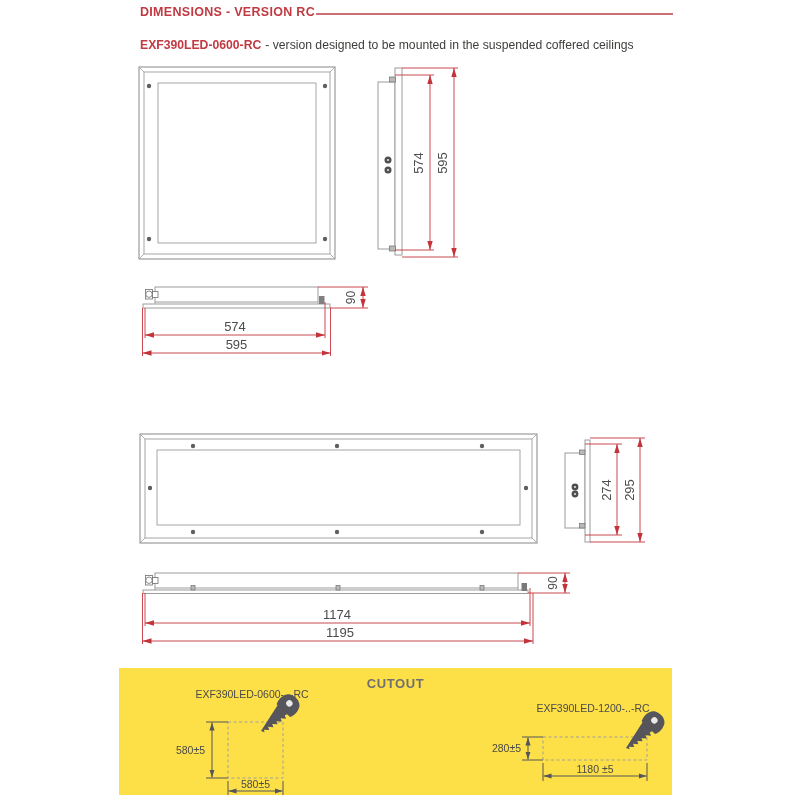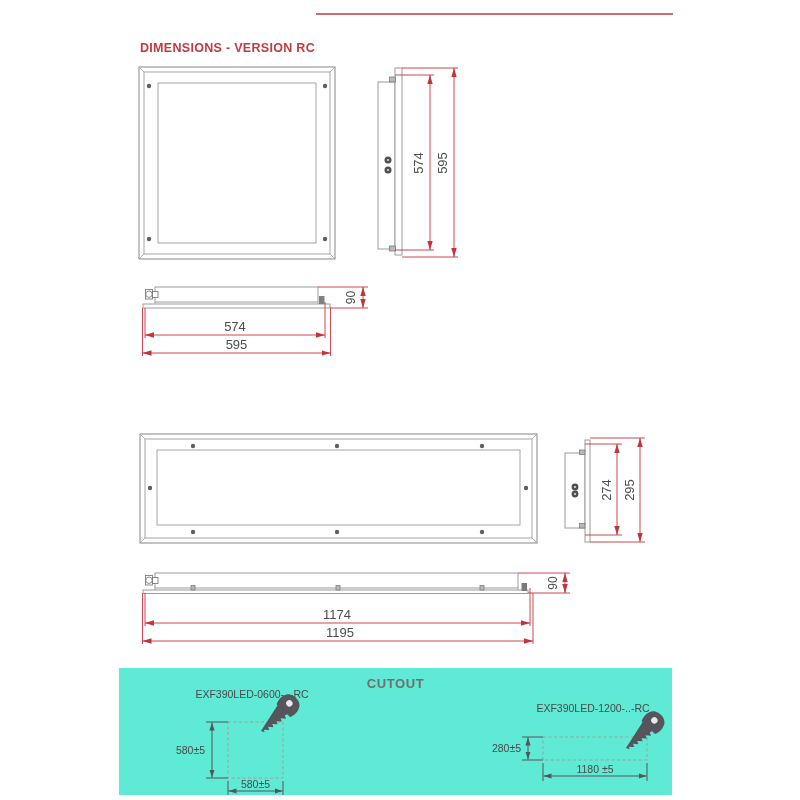--- a/index.html
+++ b/index.html
@@ -1,32 +1,32 @@
 <!DOCTYPE html>
 <html><head>
 <meta charset="utf-8">
 <style>
   html,body{margin:0;padding:0;background:#fff;}
   .page{position:relative;width:800px;height:800px;background:#ffffff;overflow:hidden;
         font-family:"Liberation Sans",sans-serif;}
   .abs{position:absolute;}
-  .header-text{left:140px;top:5px;font-size:12.5px;font-weight:bold;color:#c13a42;letter-spacing:.3px;margin-top:36px;}
+  .header-text{left:140px;top:5px;font-size:12.5px;font-weight:bold;color:#c13a42;letter-spacing:.3px;}
   .header-line{left:316px;top:13px;width:357px;height:2px;background:#cc6f74;}
   .sec-title{font-size:12.2px;color:#3d3d3b;white-space:nowrap;}
   .sec-title .model{color:#c13a42;font-weight:bold;}
   .sec-title .desc{margin-left:4px;}
   svg{display:block;}
   svg text{font-family:"Liberation Sans",sans-serif;fill:#4c4c4e;}
   .dim-lg{font-size:13px;}
   .dim-sm{font-size:12px;}
   .outline{stroke:#9c9c9c;fill:#ffffff;}
   .thin{stroke:#9c9c9c;fill:none;}
   .detail{stroke:#707070;fill:none;}
   .red{stroke:#c4333b;fill:none;}
-  .cutout-panel{left:119px;top:668px;width:553px;height:127px;background:#5eead4;}
+  .cutout-panel{left:119px;top:668px;width:553px;height:127px;background:#fde047;}
   .cutout-title{left:0;right:0;top:8px;text-align:center;font-size:13px;font-weight:bold;
                 color:#6f6f6f;letter-spacing:.6px;}
   .cut-label{font-size:10.5px;fill:#4a4a49;}
   .cut-dim{font-size:10.5px;fill:#4a4a49;}
   .gray-dim{stroke:#55555b;fill:none;}
   .dash{stroke:#a0a0a0;fill:none;stroke-dasharray:3,2.5;}
 </style>
 </head>
 <body>
 
@@ -39,20 +39,23 @@
       </marker>
       <marker id="arG" markerUnits="userSpaceOnUse" markerWidth="10" markerHeight="7" refX="8" refY="3" orient="auto-start-reverse">
         <path d="M0,0.4 L8,3 L0,5.6 Z" fill="#55555b"></path>
       </marker>
     </defs>
   </svg>
 
   <div class="abs header-text">DIMENSIONS - VERSION RC</div>
   <div class="abs header-line"></div>
 
+  <div class="abs sec-title" style="left:140px;top:38px;">
+    <span class="model">EXF390LED-0600-RC</span><span class="desc">- version designed to be mounted in the suspended coffered ceilings</span>
+  </div>
 
   <svg class="abs" style="left:136px;top:64px;" width="202" height="198" viewBox="0 0 202 198">
     <rect class="outline" x="3" y="3" width="196" height="192" stroke-width="1.2"></rect>
     <rect class="thin" x="8" y="8" width="186" height="182" stroke-width="0.9"></rect>
     <line class="thin" x1="3" y1="3" x2="8" y2="8" stroke-width="0.8"></line>
     <line class="thin" x1="199" y1="3" x2="194" y2="8" stroke-width="0.8"></line>
     <line class="thin" x1="3" y1="195" x2="8" y2="190" stroke-width="0.8"></line>
     <line class="thin" x1="199" y1="195" x2="194" y2="190" stroke-width="0.8"></line>
     <rect class="thin" x="22" y="19" width="158" height="160" stroke-width="0.9"></rect>
     <g>

